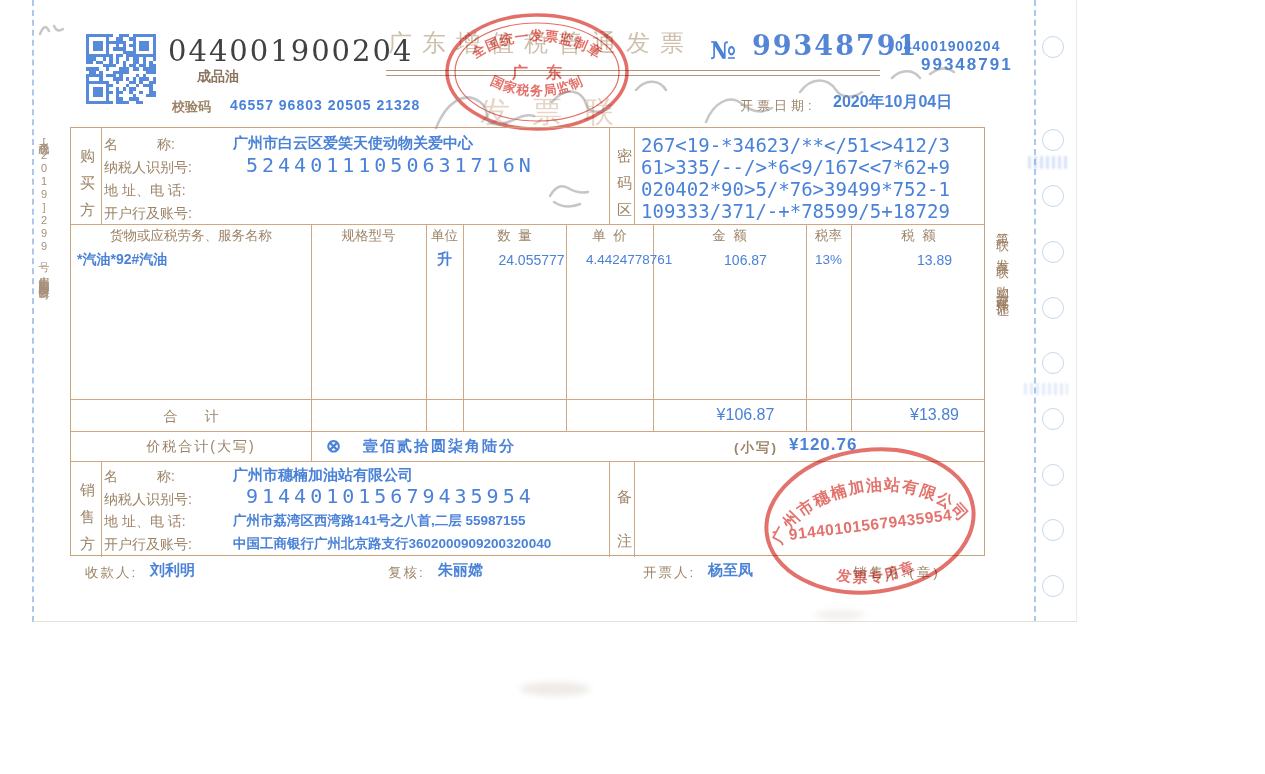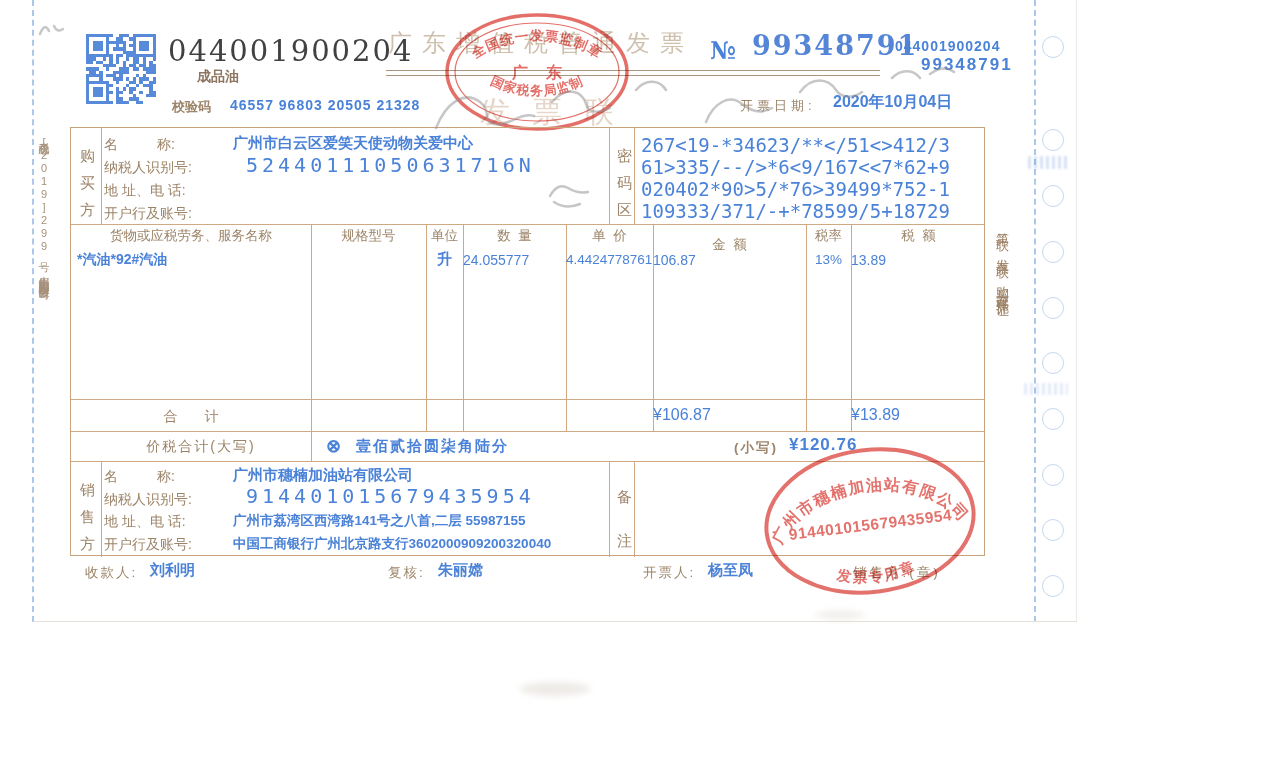--- a/index.html
+++ b/index.html
@@ -5,21 +5,21 @@
   html,body{margin:0;padding:0;background:#ffffff;}
   .stage{position:relative;width:1265px;height:774px;background:#ffffff;overflow:hidden;
          font-family:"Liberation Sans",sans-serif;}
   .abs{position:absolute;}
   .brown{color:#9c8468;}
   .blue{color:#4a82d8;}
   .pre{white-space:pre;}
   .mono{font-family:"DejaVu Sans Mono",monospace;}
   .serif{font-family:"DejaVu Serif",serif;}
   .bold{font-weight:bold;}
-  .right{text-align:left;}
+  .right{text-align:center;margin-left:20px;}
   .center{text-align:center;}
   
   .invoice-table{position:absolute;left:70px;top:127px;width:915px;height:429px;
                  border:1.5px solid #c9a37c;box-sizing:border-box;}
   .hline{position:absolute;left:0;width:100%;height:1px;background:#cfa984;}
   .vline{position:absolute;width:1px;background:#cfa984;}
   .vtext{position:absolute;width:17px;line-height:27px;font-size:15px;text-align:center;
          word-break:break-all;color:#9c8468;}
   .vmargin{position:absolute;writing-mode:vertical-rl;text-orientation:upright;}
   .hole{position:absolute;width:22px;height:22px;border:1.5px solid #c5d8ee;border-radius:50%;
@@ -376,39 +376,39 @@
       <span style="display:block">61&gt;335/--/&gt;*6&lt;9/167&lt;&lt;7*62+9</span>
       <span style="display:block">020402*90&gt;5/*76&gt;39499*752-1</span>
       <span style="display:block">109333/371/-+*78599/5+18729</span>
     </div>
 
     <div class="abs brown center" style="left:0;top:99px;width:240px;font-size:13.5px;">货物或应税劳务、服务名称</div>
     <div class="abs brown center" style="left:240px;top:99px;width:115px;font-size:13.5px;">规格型号</div>
     <div class="abs brown center" style="left:355px;top:99px;width:37px;font-size:13.5px;">单位</div>
     <div class="abs brown center pre" style="left:392px;top:99px;width:103px;font-size:13.5px;">数  量</div>
     <div class="abs brown center pre" style="left:495px;top:99px;width:87px;font-size:13.5px;">单  价</div>
-    <div class="abs brown center pre" style="left:582px;top:108px;width:153px;font-size:13.5px;">金  额</div>
+    <div class="abs brown center pre" style="left:582px;top:99px;width:153px;font-size:13.5px;">金  额</div>
     <div class="abs brown center" style="left:735px;top:99px;width:45px;font-size:13.5px;">税率</div>
     <div class="abs brown center pre" style="left:780px;top:99px;width:135px;font-size:13.5px;">税  额</div>
 
     <div class="abs bold blue" style="left:6px;top:123px;width:230px;font-size:14px;">*汽油*92#汽油</div>
     <div class="abs bold blue center" style="left:355px;top:122px;width:37px;font-size:15px;">升</div>
     <div class="abs blue right" style="left:392px;top:124px;width:97px;font-size:14px;">24.055777</div>
     <div class="abs blue right" style="left:495px;top:124px;width:59px;font-size:13.5px;">4.4424778761</div>
     <div class="abs blue right" style="left:582px;top:124px;width:145px;font-size:14px;">106.87</div>
     <div class="abs blue center" style="left:735px;top:124px;width:45px;font-size:13.5px;">13%</div>
     <div class="abs blue right" style="left:780px;top:124px;width:127px;font-size:14px;">13.89</div>
 
     <div class="abs brown center pre" style="left:0;top:280px;width:240px;font-size:14px;">合       计</div>
     <div class="abs blue right" style="left:582px;top:278px;width:145px;font-size:16px;">¥106.87</div>
     <div class="abs blue right" style="left:780px;top:278px;width:127px;font-size:16px;">¥13.89</div>
 
     <div class="abs brown center" style="left:20px;top:310px;width:220px;font-size:14px;letter-spacing:2px;">价税合计(大写)</div>
     <div class="abs bold blue" style="left:255px;top:307px;font-size:18px;">⊗</div>
-    <div class="abs bold blue" style="left:285px;top:309px;font-size:15px;letter-spacing:2px;">壹佰贰拾圆柒角陆分</div>
+    <div class="abs bold blue" style="left:292px;top:309px;font-size:15px;letter-spacing:2px;">壹佰贰拾圆柒角陆分</div>
     <div class="abs brown" style="left:663px;top:311px;font-size:13.5px;letter-spacing:2px;font-weight:bold;">(小写)</div>
     <div class="abs bold blue" style="left:718px;top:307px;font-size:17px;letter-spacing:1px;">¥120.76</div>
 
     <div class="vtext" style="left:8px;top:348px;">销售方</div>
     <div class="abs brown pre" style="left:33px;top:340px;font-size:14px;">名          称:</div>
     <div class="abs brown pre" style="left:33px;top:363px;font-size:14px;">纳税人识别号:</div>
     <div class="abs brown pre" style="left:33px;top:385px;font-size:14px;">地 址、电 话:</div>
     <div class="abs brown pre" style="left:33px;top:408px;font-size:14px;">开户行及账号:</div>
     <div class="abs bold blue" style="left:162px;top:338px;font-size:15px;">广州市穗楠加油站有限公司</div>
     <div class="abs blue mono" style="left:175px;top:356px;font-size:20px;letter-spacing:4px;">914401015679435954</div>

